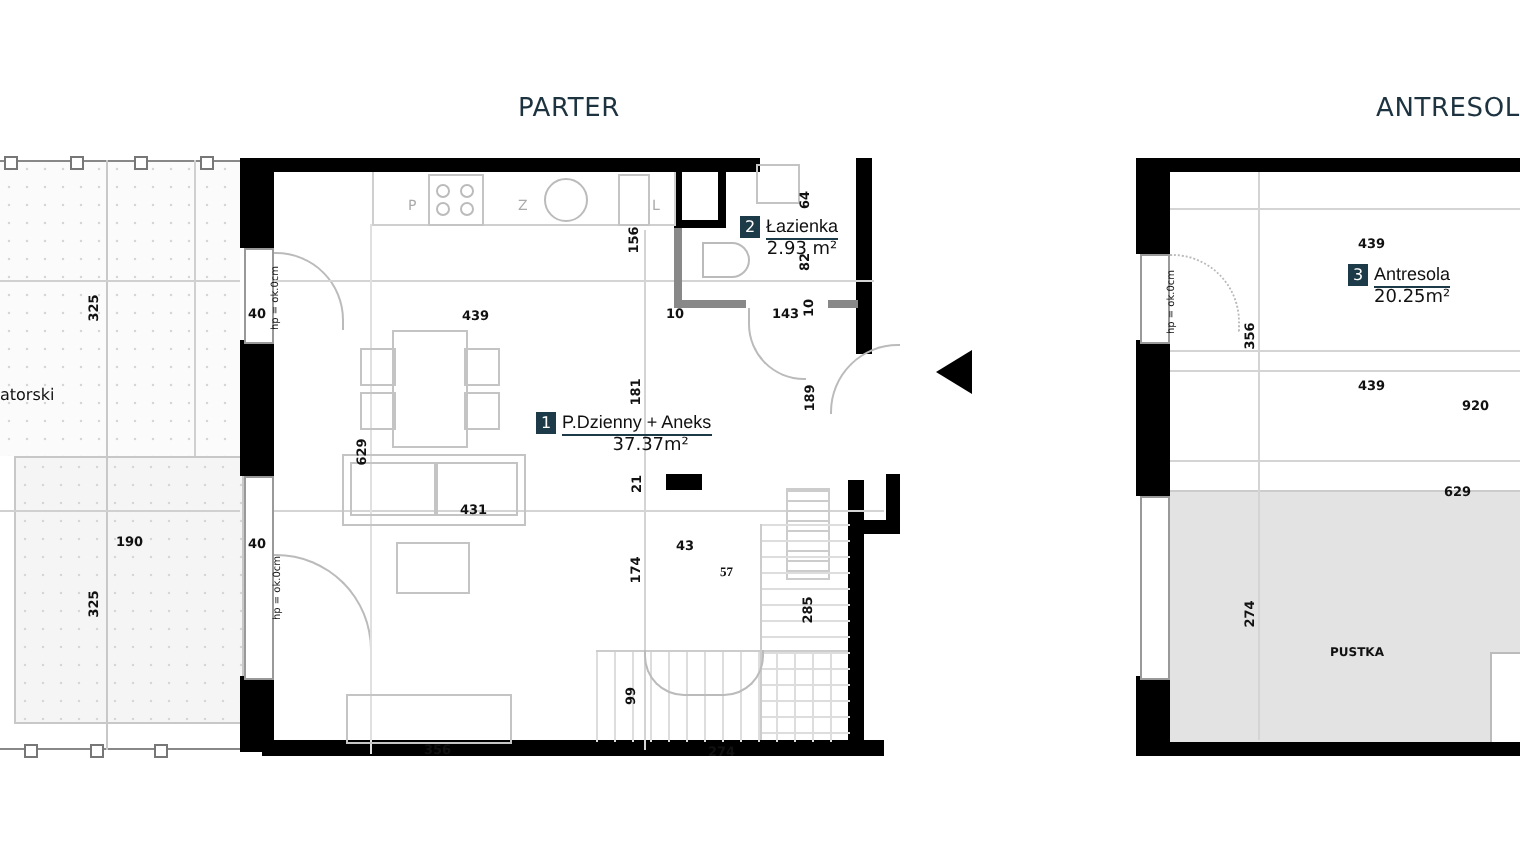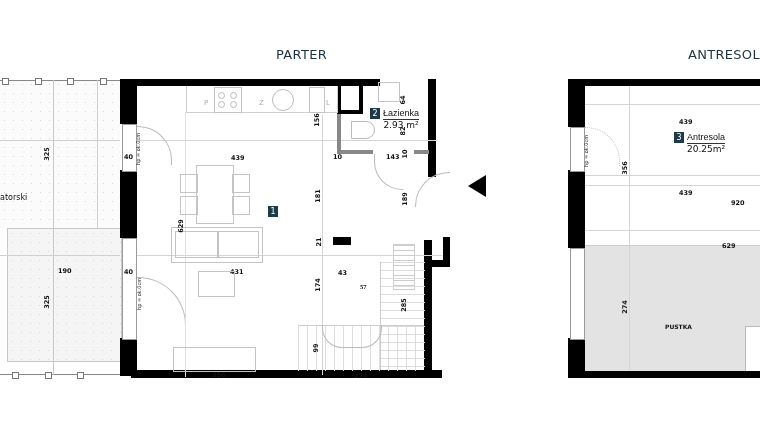--- a/index.html
+++ b/index.html
@@ -15,21 +15,21 @@
   .rname { font-family:Liberation Sans, sans-serif; font-size:9px; color:#111; line-height:11px; border-bottom:1px solid #1d3a48; }
   .rarea { font-family:"DejaVu Sans", sans-serif; font-size:9px; color:#111; line-height:11px;text-align:center; }
   .terrace { position:absolute; background-color:#fbfbfb; background-image:radial-gradient(#d6d6d6 0.7px, transparent 0.8px); background-size:9px 9px; }
   .furn { position:absolute; border:1px solid #c4c4c4; background:transparent; }
   .label-small { position:absolute; font-family:"DejaVu Sans", sans-serif; font-size:6px; color:#222; font-weight:bold; }
   .rail-node { position:absolute; width:5px; height:5px; border:1px solid #777; background:#fff; }
 </style>
 </head>
 <body>
 
-<div class="title" style="left:276px; top:47px;">PARTER</div>
+<div class="title" style="left:259px; top:47px;">PARTER</div>
 <div class="title" style="left:688px; top:47px;">ANTRESOLA</div>
 
 <div>
 
   <div class="terrace" style="left:0; top:80px; width:120px; height:148px;"></div>
   <div class="terrace" style="left:7px; top:228px; width:113px; height:132px; border:1px solid #c8c8c8; background-color:#f5f5f5;"></div>
 
   <div class="abs" style="left:0; top:80px; width:120px; height:1px; background:#888;"></div>
   <div class="rail-node" style="left:2px; top:78px;"></div>
   <div class="rail-node" style="left:35px; top:78px;"></div>
@@ -101,28 +101,32 @@
   <div class="furn" style="left:196px; top:165px; width:36px; height:57px;"></div>
   <div class="furn" style="left:180px; top:174px; width:16px; height:17px;"></div>
   <div class="furn" style="left:180px; top:196px; width:16px; height:17px;"></div>
   <div class="furn" style="left:232px; top:174px; width:16px; height:17px;"></div>
   <div class="furn" style="left:232px; top:196px; width:16px; height:17px;"></div>
 
   <div class="furn" style="left:171px; top:227px; width:90px; height:34px;"></div>
   <div class="furn" style="left:175px; top:231px; width:42px; height:25px;"></div>
   <div class="furn" style="left:217px; top:231px; width:40px; height:25px;"></div>
   <div class="dimv" style="left:174px; top:222px;">629</div>
-  <div class="dim" style="left:230px; top:246px;">431</div>
+  <div class="dim" style="left:230px; top:229px;">431</div>
   <div class="furn" style="left:198px; top:271px; width:35px; height:24px;"></div>
 
   <div class="furn" style="left:173px; top:347px; width:81px; height:23px;"></div>
   <div class="dim" style="left:212px; top:349px;">356</div>
 
   <div class="room-label" style="left:268px; top:206px;">
     <div class="badge">1</div>
+    <div>
+      <div class="rname">P.Dzienny + Aneks</div>
+      <div class="rarea" style="padding-left:14px;">37.37m²</div>
+    </div>
   </div>
 
   <div class="wall" style="left:333px; top:237px; width:18px; height:8px;"></div>
   <div class="dimv" style="left:314px; top:238px;">21</div>
   <div class="dim" style="left:338px; top:247px;">43</div>
   <div class="dim" style="left:360px; top:261px;font-family:Liberation Serif, serif;">57</div>
   <div class="dimv" style="left:311px; top:281px;">174</div>
 
   <div class="abs" style="left:337px; top:114px; width:4px; height:40px; background:#888;"></div>
   <div class="abs" style="left:337px; top:150px; width:36px; height:4px; background:#888;"></div>

